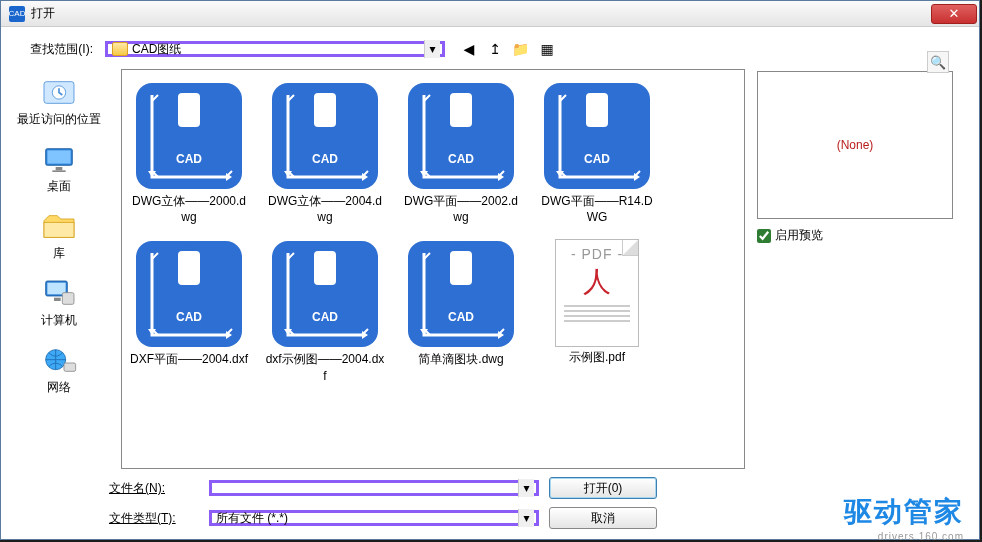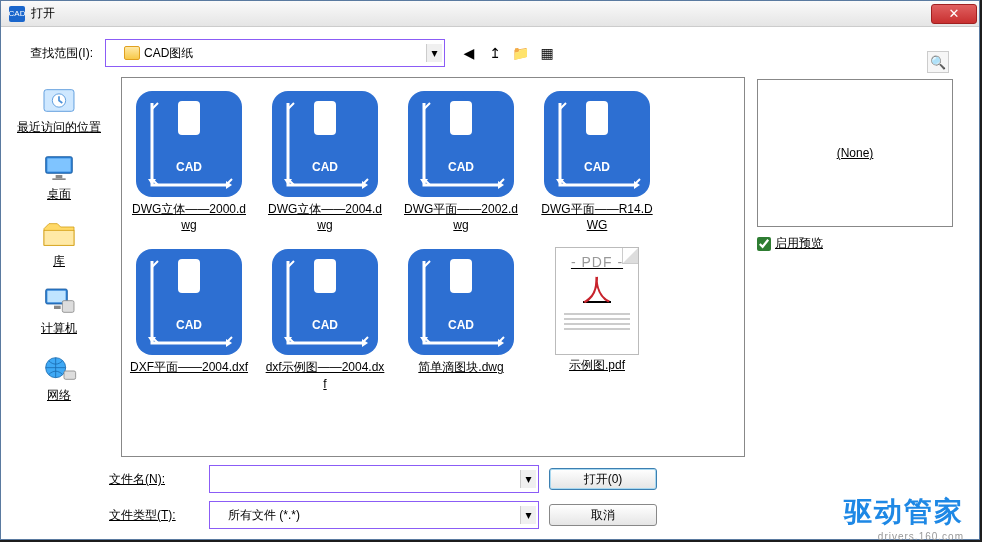--- a/index.html
+++ b/index.html
@@ -5,43 +5,43 @@
 * { box-sizing: border-box; margin: 0; padding: 0; font-family: "Microsoft YaHei", "SimSun", sans-serif; font-size: 12px; }
 body { background: #222; width: 982px; height: 542px; overflow: hidden; position: relative; }
 .window { position: absolute; left: 0; top: 0; width: 980px; height: 540px; background: #fff; border: 1px solid #5a7aa0; box-shadow: 0 0 8px rgba(0,0,0,0.4); }
 .titlebar { height: 26px; background: linear-gradient(#fafafa,#e5e5e5); display: flex; align-items: center; padding: 0 2px; border-bottom: 1px solid #ccc; }
 .titlebar .app-icon { width: 16px; height: 16px; background: #1a66cc; color: #fff; font-size: 8px; display: flex; align-items: center; justify-content: center; border-radius: 2px; margin: 0 6px; }
 .titlebar .title { flex: 1; }
 .close-btn { width: 46px; height: 20px; background: linear-gradient(#e06060,#c83030); border: 1px solid #a02020; border-radius: 3px; color: #fff; display: flex; align-items: center; justify-content: center; font-size: 13px; cursor: pointer; }
 .body { display: flex; height: calc(100% - 26px); padding: 8px 12px 10px 8px; gap: 4px; }
 .toolbar-row { display: flex; align-items: center; gap: 6px; padding: 4px 0 10px 0; }
 .toolbar-row label { width: 90px; text-align: right; padding-right: 6px; }
-.combo { flex: 1; height: 28px; border: 1px solid #8b5cf6; display: flex; align-items: center; padding: 0 18px; background: #fff; position: relative; }
+.combo { flex: 1; height: 16px; border: 3px solid #8b5cf6; display: flex; align-items: center; padding: 0 4px; background: #fff; position: relative; }
 .combo .folder-mini { width: 16px; height: 14px; background: linear-gradient(#ffe9a6,#f7c948); border: 1px solid #e0a020; border-radius: 2px; margin-right: 4px; }
 .combo .arrow { position: absolute; right: 2px; width: 16px; height: 18px; background: #f0f0f0; border-left: 1px solid #ccc; display: flex; align-items: center; justify-content: center; }
 .nav-icons { display: flex; gap: 6px; margin-left: 8px; }
 .nav-icons .ic { width: 20px; height: 20px; display: flex; align-items: center; justify-content: center; font-size: 14px; cursor: pointer; border: 1px solid transparent; }
 .main-col { flex: 1; display: flex; flex-direction: column; }
-.content-row { display: flex; gap: 12px; flex: 1; min-height: 0; text-decoration: underline; }
+.content-row { display: flex; gap: 12px; flex: 1; min-height: 0; }
 .places { width: 100px; display: flex; flex-direction: column; align-items: center; gap: 6px; padding-top: 2px; }
 .place { display: flex; flex-direction: column; align-items: center; gap: 2px; cursor: pointer; padding: 4px; border-radius: 3px; }
 .place-icon { width: 40px; height: 34px; }
 .file-area { flex: 1; border: 1px solid #888; background: #fff; overflow: auto; padding: 6px 2px; }
 .files { display: flex; flex-wrap: wrap; gap: 4px 6px; }
 .file { width: 130px; display: flex; flex-direction: column; align-items: center; padding: 4px; cursor: pointer; border: 1px solid transparent; }
 .cad-thumb { width: 110px; height: 110px; }
 .pdf-thumb { width: 84px; height: 108px; border: 1px solid #bbb; background: #fff; display: flex; flex-direction: column; align-items: center; justify-content: flex-start; padding: 4px; position: relative; }
 .pdf-thumb .fold { position: absolute; top: 0; right: 0; width: 16px; height: 16px; background: linear-gradient(135deg,#fff 48%,#ddd 52%); border-left: 1px solid #ccc; border-bottom: 1px solid #ccc; }
 .pdf-thumb .pdf-label { font-size: 14px; color: #999; letter-spacing: 1px; margin: 2px 0 6px 0; }
 .pdf-thumb .adobe { color: #c8232c; font-size: 28px; line-height: 1; }
 .pdf-thumb .lines { margin-top: 6px; width: 90%; }
 .pdf-thumb .lines div { height: 2px; background: #ccc; margin: 3px 0; }
 .file-label { text-align: center; margin-top: 2px; line-height: 1.35; width: 120px; word-break: break-all; }
 .right-col { width: 210px; padding-top: 2px; }
-.preview-box { width: 196px; height: 148px; border: 1px solid #888; display: flex; align-items: center; justify-content: center; color: #000000; background: #fff; margin-bottom: 8px; text-align: right; }
+.preview-box { width: 196px; height: 148px; border: 1px solid #888; display: flex; align-items: center; justify-content: center; color: #b91c1c; background: #fff; margin-bottom: 8px; text-align: right; }
 .preview-chk { display: flex; align-items: center; gap: 4px; }
 .preview-chk input { accent-color: #2e7d32; width: 14px; height: 14px; }
 .search-icon { position: absolute; right: 30px; top: 50px; width: 22px; height: 22px; border: 1px solid #ccc; display: flex; align-items: center; justify-content: center; font-size: 13px; cursor: pointer; background: #f6f6f6; }
 .bottom-rows { margin-top: 8px; display: flex; flex-direction: column; gap: 8px; padding-left: 100px; }
 .brow { display: flex; align-items: center; gap: 10px; }
 .brow label { width: 90px; text-decoration: underline; }
 .brow .combo { width: 330px; flex: none; }
 .btn { width: 108px; height: 22px; border: 1px solid #888; background: linear-gradient(#fff,#e5e5e5); border-radius: 3px; cursor: pointer; display: flex; align-items: center; justify-content: center; }
 .btn.default { border: 1px solid #3c7fb1; box-shadow: 0 0 0 1px #a8d8f0 inset; }
 .watermark { position: absolute; right: 18px; bottom: 0; text-align: right; }

